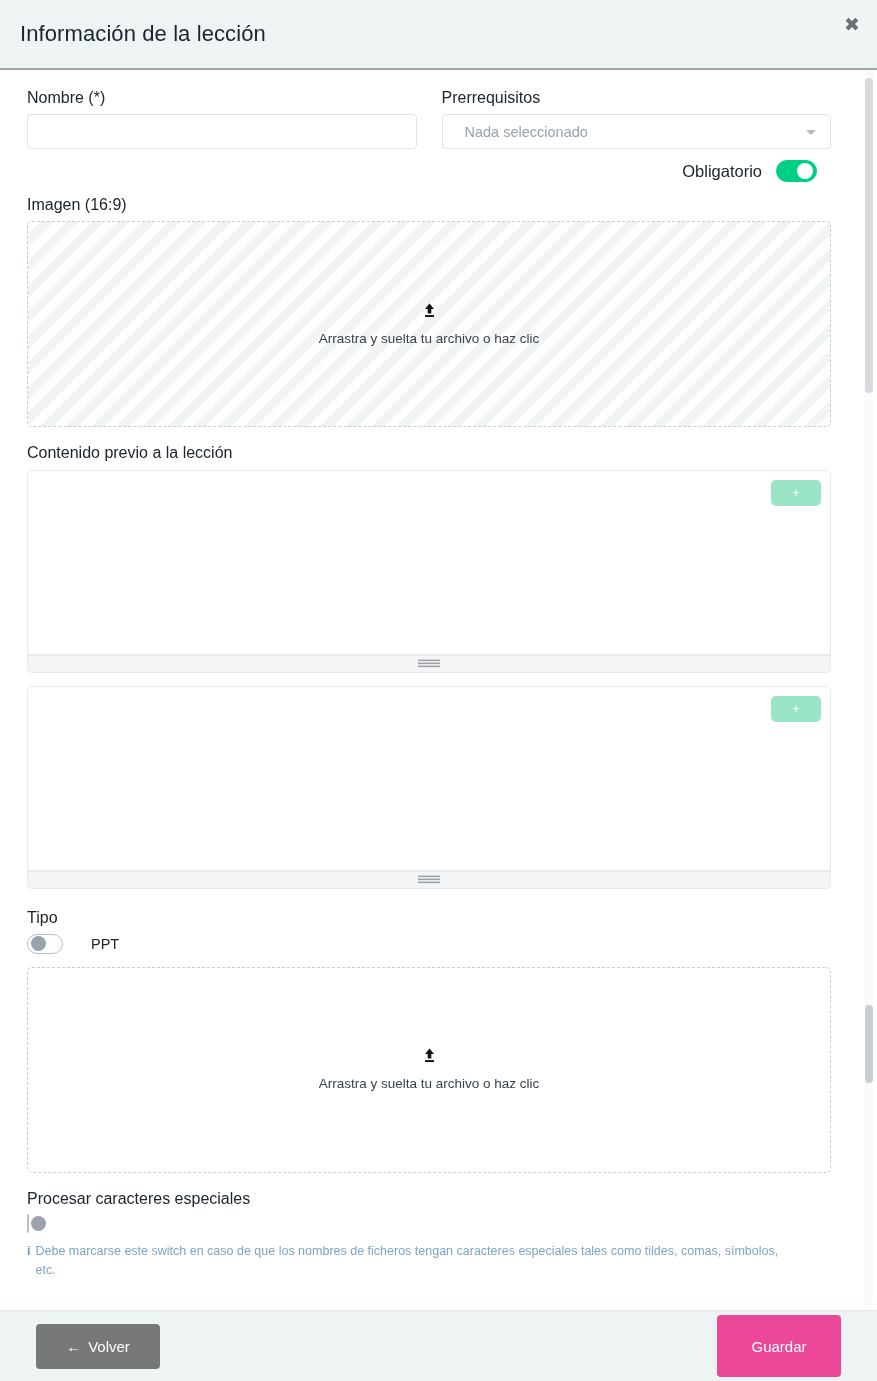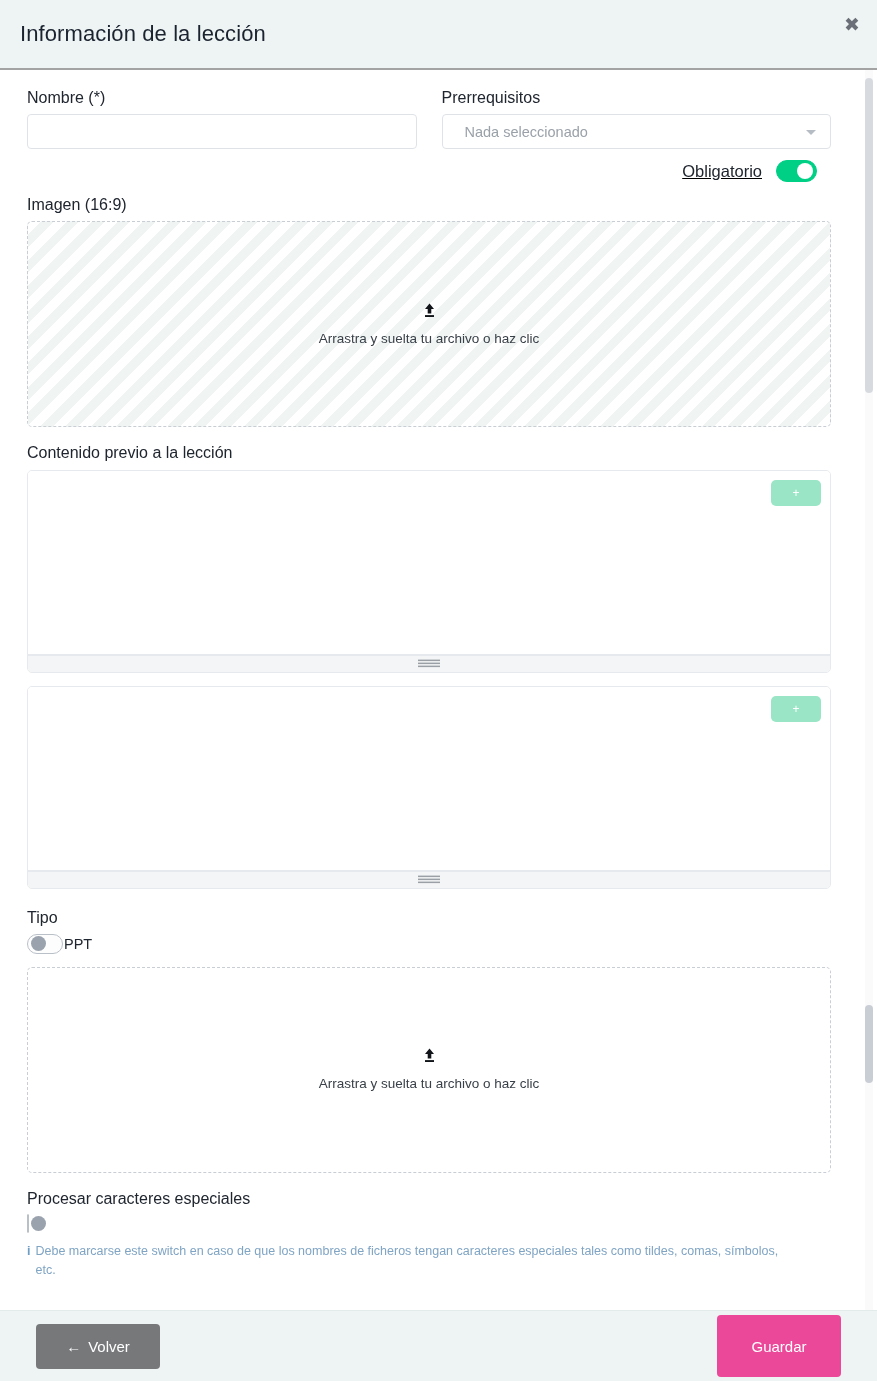--- a/index.html
+++ b/index.html
@@ -118,21 +118,20 @@
     border-right: 5px solid transparent;
     border-top: 5px solid #b5bcc4;
   }
 
   
   .oblig-row {
     display: flex; align-items: center; justify-content: flex-end;
     gap: 14px;
     margin-top: 11px;
     padding-right: 14px;
-    text-decoration: underline;
   }
   .oblig-label { font-size: 16.5px; color: #20262f; }
 
   .switch {
     position: relative;
     width: 41px; height: 22px;
     border-radius: 11px;
     flex: 0 0 auto;
     cursor: pointer;
   }
@@ -221,21 +220,21 @@
     color: #6e9ec6;
     font-style: normal;
     font-size: 12.5px;
     flex: 0 0 auto;
   }
 
   
   .mt-16 { margin-top: 16px; }
   .mt-13 { margin-top: 13px; }
   .mt-19 { margin-top: 19px; }
-  .tipo-switch-row { display: flex; align-items: center; gap: 1px; margin-top: 2px; }
+  .tipo-switch-row { display: flex; align-items: center; gap: 28px; margin-top: 2px; }
   .tipo-switch-label { font-size: 14.5px; color: #20262f; }
 
   
   .modal-footer {
     flex: 0 0 71px;
     height: 71px;
     background: #eef4f3;
     border-top: 1px solid #e3ebea;
     display: flex; align-items: center; justify-content: space-between;
     padding: 0 36px 0 36px;

